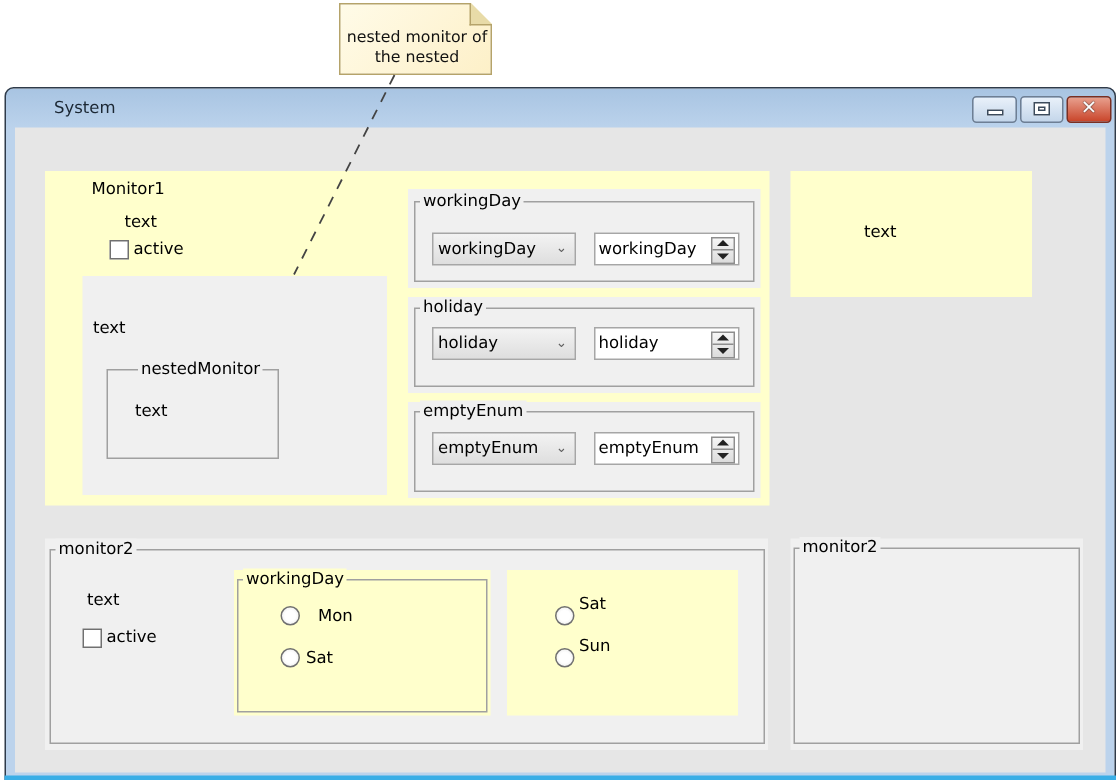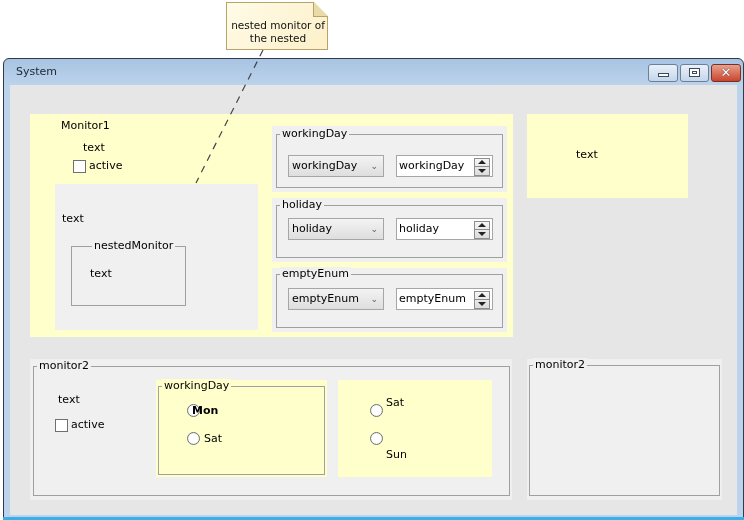--- a/index.html
+++ b/index.html
@@ -14,21 +14,21 @@
           clip-path:polygon(0 0, 86% 0, 100% 30%, 100% 100%, 0 100%); }
   .note-fold { left:313px; top:2px; width:15px; height:15px;
           background:linear-gradient(225deg,#ffffff 48%,#e8dba8 52%);
           border-left:1px solid #b5a36a; border-bottom:1px solid #b5a36a; }
   .note-text { left:230px; top:19px; width:96px; font-size:10.5px; line-height:13px; color:#111;text-align:center; }
 
   
   .window { left:3px; top:58px; width:741px; height:462px;
             background:linear-gradient(#a8c4e2 0px,#bcd3ec 27px,#bcd3ec 100%);
             border:1px solid #2f3b4a; border-radius:6px 6px 0 0; }
-  .title { left:16px; top:65px; font-size:11px; color:#1b2733; }
+  .title { left:36px; top:65px; font-size:11px; color:#1b2733; }
   .wbtn { top:64px; height:18px; border:1px solid #6e7f94; border-radius:3px;
           background:linear-gradient(#e9f1fa,#c4d6ea); }
   .wbtn.min { left:648px; width:30px; }
   .wbtn.max { left:680px; width:29px; }
   .wbtn.close { left:711px; width:30px; background:linear-gradient(#e8a08e,#c9452a); border-color:#7a2f22; }
   .wglyph-min { left:658px; top:73px; width:11px; height:4px; border:1px solid #3c4b5c; background:#fff; }
   .wglyph-max { left:689px; top:68px; width:11px; height:9px; border:1px solid #3c4b5c; background:#fff; }
   .wglyph-max-in { left:692px; top:71px; width:5px; height:3px; border:1px solid #3c4b5c; }
   .wglyph-x { left:711px; top:64px; width:30px; height:18px; color:#fff; font-weight:bold;
               font-size:13px; text-align:center; line-height:18px; text-shadow:0 0 1px #000; }
@@ -158,29 +158,29 @@
 </div>
 <div class="abs lbl" style="left:58px;top:393px;">text</div>
 <div class="abs checkbox" style="left:55px;top:419px;"></div>
 <div class="abs lbl" style="left:71px;top:418px;">active</div>
 
 <div class="abs yellow" style="left:156px;top:380px;width:171px;height:97px;"></div>
 <div class="abs group" style="left:158px;top:386px;width:167px;height:89px;">
   <span class="legend yellow" style="left:3px;">workingDay</span>
 </div>
 <div class="abs radio" style="left:187px;top:404px;"></div>
-<div class="abs lbl" style="left:192px;top:404px;font-weight:bold;">Mon</div>
+<div class="abs lbl" style="left:212px;top:404px;">Mon</div>
 <div class="abs radio" style="left:187px;top:432px;"></div>
 <div class="abs lbl" style="left:204px;top:432px;">Sat</div>
 
 <div class="abs yellow" style="left:338px;top:380px;width:154px;height:97px;"></div>
 <div class="abs radio" style="left:370px;top:404px;"></div>
 <div class="abs lbl" style="left:386px;top:396px;">Sat</div>
 <div class="abs radio" style="left:370px;top:432px;"></div>
-<div class="abs lbl" style="left:386px;top:448px;">Sun</div>
+<div class="abs lbl" style="left:386px;top:424px;">Sun</div>
 
 <div class="abs gray" style="left:527px;top:359px;width:195px;height:141px;"></div>
 <div class="abs group" style="left:529px;top:365px;width:191px;height:131px;">
   <span class="legend gray" style="left:3px;">monitor2</span>
 </div>
 
 <svg class="connector" width="744" height="520">
   <line x1="263" y1="50" x2="196" y2="183" stroke="#444" stroke-width="1.2" stroke-dasharray="7,6"></line>
 </svg>
 

